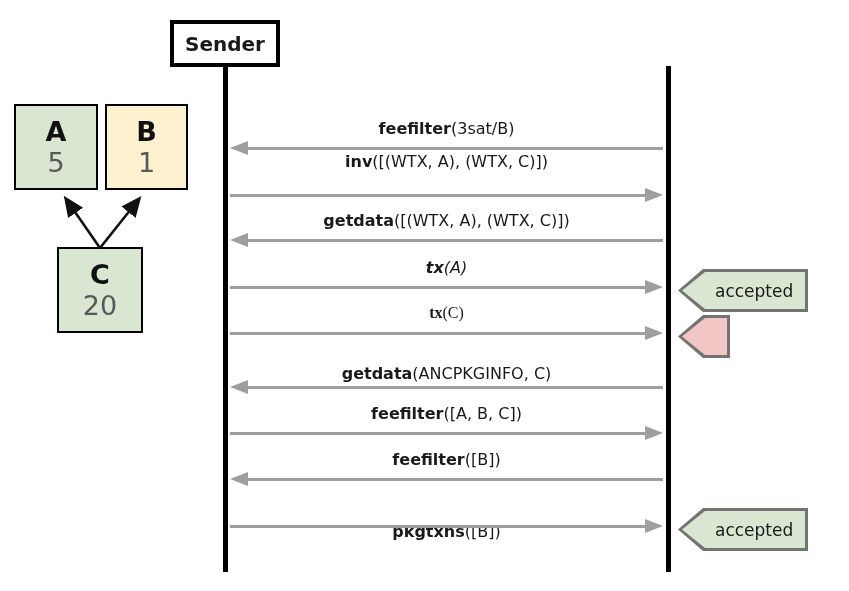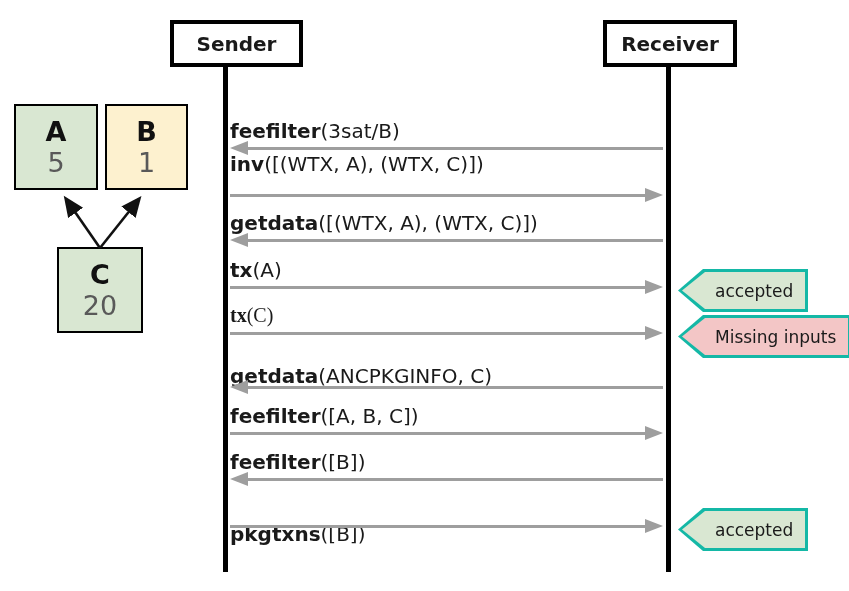--- a/index.html
+++ b/index.html
@@ -25,21 +25,21 @@
     background: #ffffff;
     border: 4px solid #000000;
     box-sizing: border-box;
     display: flex;
     align-items: center;
     justify-content: center;
     font-weight: bold;
     font-size: 20px;
     z-index: 5;
   }
-  #actor-sender   { left: 170px; width: 133px; }
+  #actor-sender   { left: 170px; width: 110px; }
   #actor-receiver { left: 603px; width: 134px; }
   .lifeline {
     position: absolute;
     top: 66px;
     width: 5px;
     height: 506px;
     background: #000000;
     z-index: 1;
   }
   #lifeline-sender   { left: 223px; }
@@ -61,21 +61,22 @@
   #node-a { left: 14px;  top: 104px; width: 84px; height: 86px; }
   #node-b { left: 105px; top: 104px; width: 83px; height: 86px; }
   #node-c { left: 57px;  top: 247px; width: 86px; height: 86px; }
   #graph-arrows { position: absolute; left: 0; top: 100px; z-index: 2; }
 
   
   .msg-label {
     position: absolute;
     left: 230px;
     width: 433px;
-    font-size: 20px;
+    text-align: center;
+    font-size: 16px;
     white-space: nowrap;
     z-index: 3;
   }
   .msg-label b { font-weight: bold; }
   .msg-arrow {
     position: absolute;
     left: 230px;
     width: 433px;
     height: 14px;
     z-index: 3;
@@ -100,21 +101,21 @@
   .msg-arrow.left  .head { left: 0;  border-right: 18px solid #9e9e9e; }
 
   
   .tag {
     position: absolute;
     left: 678px;
     height: 43px;
     display: inline-flex;
     align-items: center;
     padding: 0 15px 0 37px;
-    background: #14b8a6;
+    background: #737373;
     clip-path: polygon(0 50%, 25px 0, 100% 0, 100% 100%, 25px 100%);
     z-index: 4;
     white-space: nowrap;
   }
   .tag-fill {
     position: absolute;
     top: 3px; bottom: 3px; left: 4px; right: 3px;
     clip-path: polygon(0 50%, 23px 0, 100% 0, 100% 100%, 23px 100%);
   }
   .tag-text {
@@ -123,23 +124,20 @@
     color: #1a1a1a;
   }
 </style>
 </head>
 <body>
 
 <div id="stage">
 
   <div class="actor-box" id="actor-sender">
     <span>Sender</span>
-  </div>
-  <div class="actor-box" id="actor-receiver">
-    <span>Receiver</span>
   </div>
   <div class="lifeline" id="lifeline-sender"></div>
   <div class="lifeline" id="lifeline-receiver"></div>
 
   <div class="tx-node" id="node-a" style="background: rgb(217, 231, 210);">
     <span class="tx-label">A</span>
     <span class="tx-value">5</span>
   </div>
   <div class="tx-node" id="node-b" style="background: rgb(253, 241, 207);">
     <span class="tx-label">B</span>
@@ -168,37 +166,36 @@
       <div class="msg-label" style="top: 152px;"><b>inv</b><span>([(WTX, A), (WTX, C)])</span></div>
       <div class="msg-arrow right" style="top: 188px;">
         <div class="shaft"></div>
         <div class="head"></div>
       </div>
       <div class="msg-label" style="top: 211px;"><b>getdata</b><span>([(WTX, A), (WTX, C)])</span></div>
       <div class="msg-arrow left" style="top: 233px;">
         <div class="shaft"></div>
         <div class="head"></div>
       </div>
-      <div class="msg-label" style="top: 258px;"><b>tx</b><span>(A)</span></div>
+      <div class="msg-label" style="top: 258px; font-style: italic;"><b>tx</b><span>(A)</span></div>
       <div class="msg-arrow right" style="top: 280px;">
         <div class="shaft"></div>
         <div class="head"></div>
       </div>
       <div class="tag" style="top: 269px;">
         <div class="tag-fill" style="background: rgb(217, 231, 210);"></div>
         <span class="tag-text">accepted</span>
       </div>
       <div class="msg-label" style="top: 304px; font-family: Liberation Serif, serif;"><b>tx</b><span>(C)</span></div>
       <div class="msg-arrow right" style="top: 326px;">
         <div class="shaft"></div>
         <div class="head"></div>
       </div>
       <div class="tag" style="top: 315px;">
         <div class="tag-fill" style="background: rgb(243, 198, 198);"></div>
-        <span class="tag-text">Missing inputs</span>
       </div>
       <div class="msg-label" style="top: 364px;"><b>getdata</b><span>(ANCPKGINFO, C)</span></div>
       <div class="msg-arrow left" style="top: 380px;">
         <div class="shaft"></div>
         <div class="head"></div>
       </div>
       <div class="msg-label" style="top: 404px;"><b>feefilter</b><span>([A, B, C])</span></div>
       <div class="msg-arrow right" style="top: 426px;">
         <div class="shaft"></div>
         <div class="head"></div>

